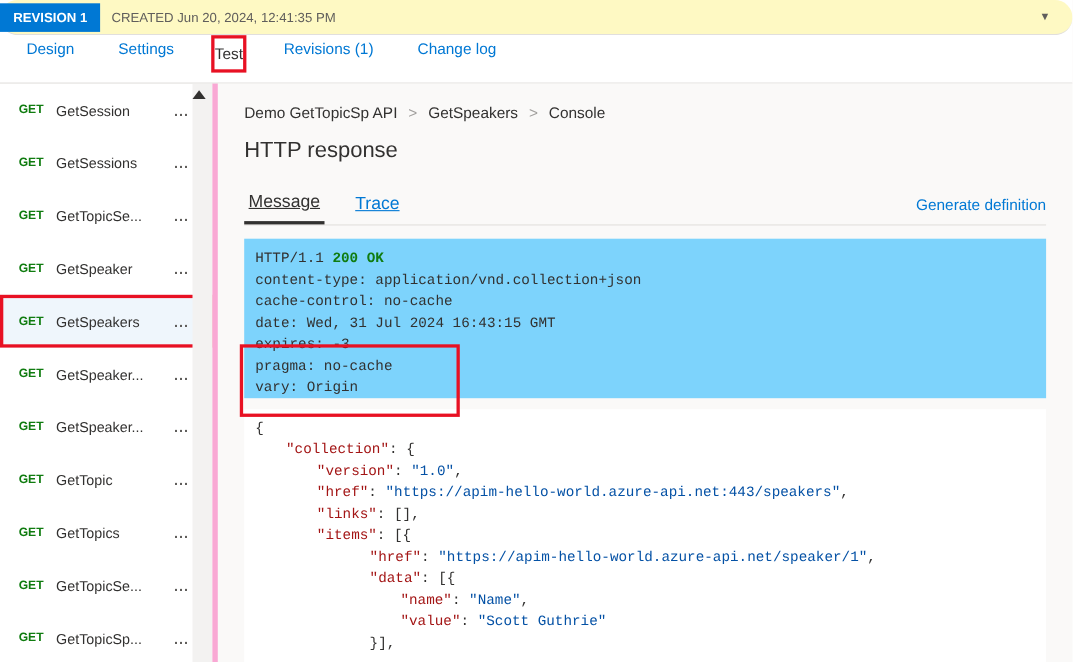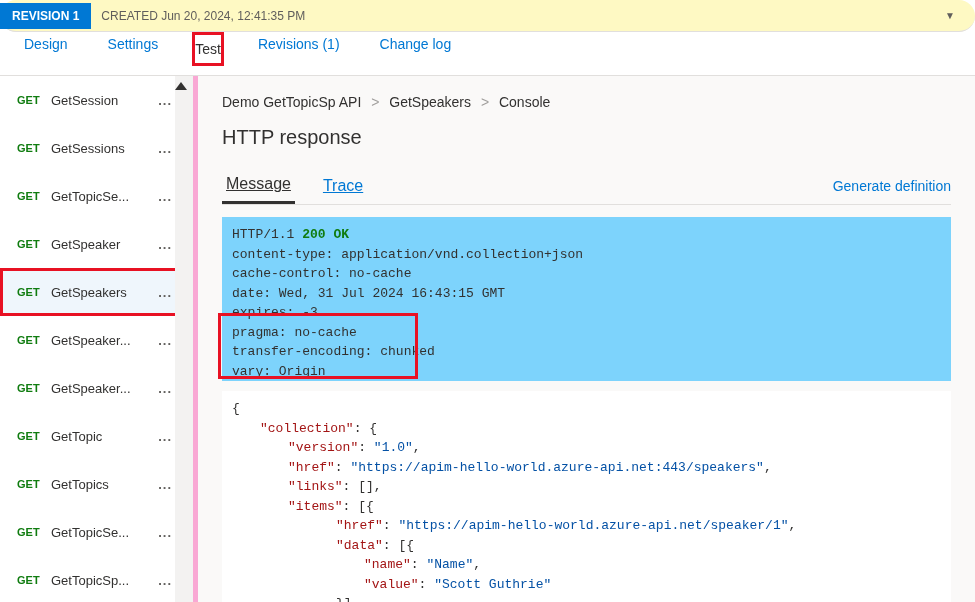--- a/index.html
+++ b/index.html
@@ -145,21 +145,20 @@
       <div class="gen-def">Generate definition</div>
     </div>
 
     <div class="code-block headers-box">
       <div><span>HTTP/1.1 </span><span class="status-ok">200 OK</span></div>
       <div>content-type: application/vnd.collection+json</div>
       <div>cache-control: no-cache</div>
       <div>date: Wed, 31 Jul 2024 16:43:15 GMT</div>
       <div>expires: -3</div>
       <div>pragma: no-cache</div>
-      <div>transfer-encoding: chunked</div>
       <div>vary: Origin</div>
       <div class="red-box" style="left:-4px; top:96px; width:200px; height:66px;"></div>
     </div>
 
     <div class="json-body">
 <div><span class="j-punc">{</span></div>
 <div style="padding-left:28px"><span class="j-key">"collection"</span><span class="j-punc">: {</span></div>
 <div style="padding-left:56px"><span class="j-key">"version"</span><span class="j-punc">: </span><span class="j-str">"1.0"</span><span class="j-punc">,</span></div>
 <div style="padding-left:56px"><span class="j-key">"href"</span><span class="j-punc">: </span><span class="j-str">"https://apim-hello-world.azure-api.net:443/speakers"</span><span class="j-punc">,</span></div>
 <div style="padding-left:56px"><span class="j-key">"links"</span><span class="j-punc">: [],</span></div>

